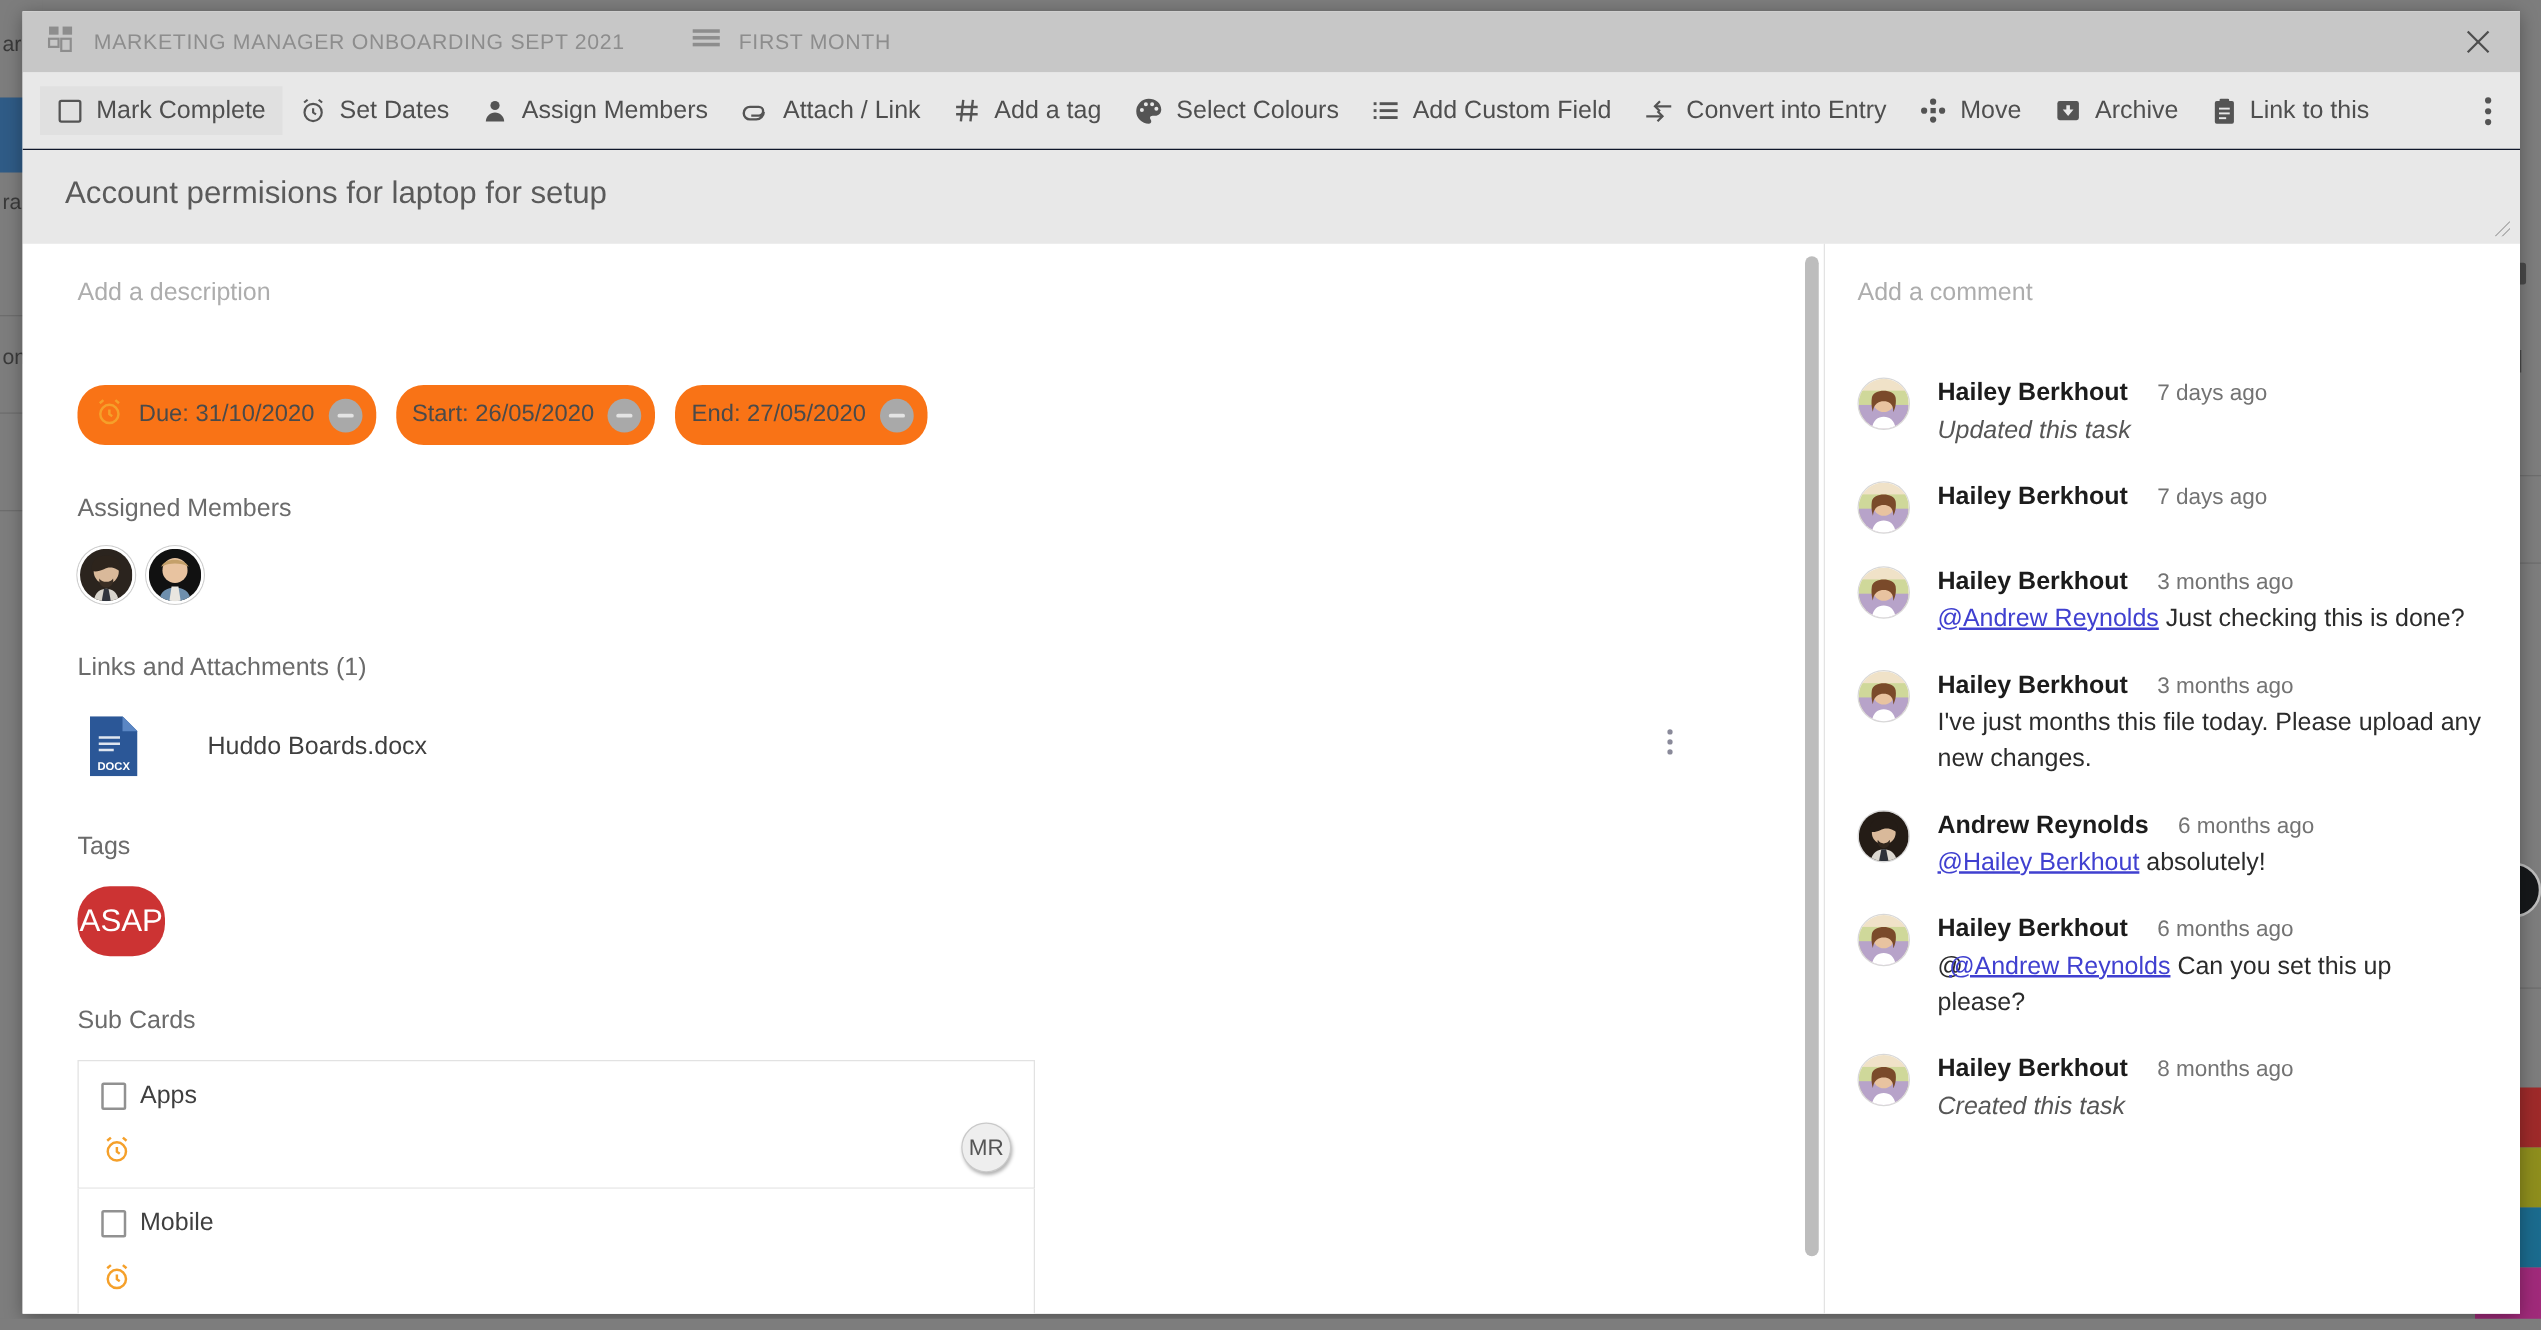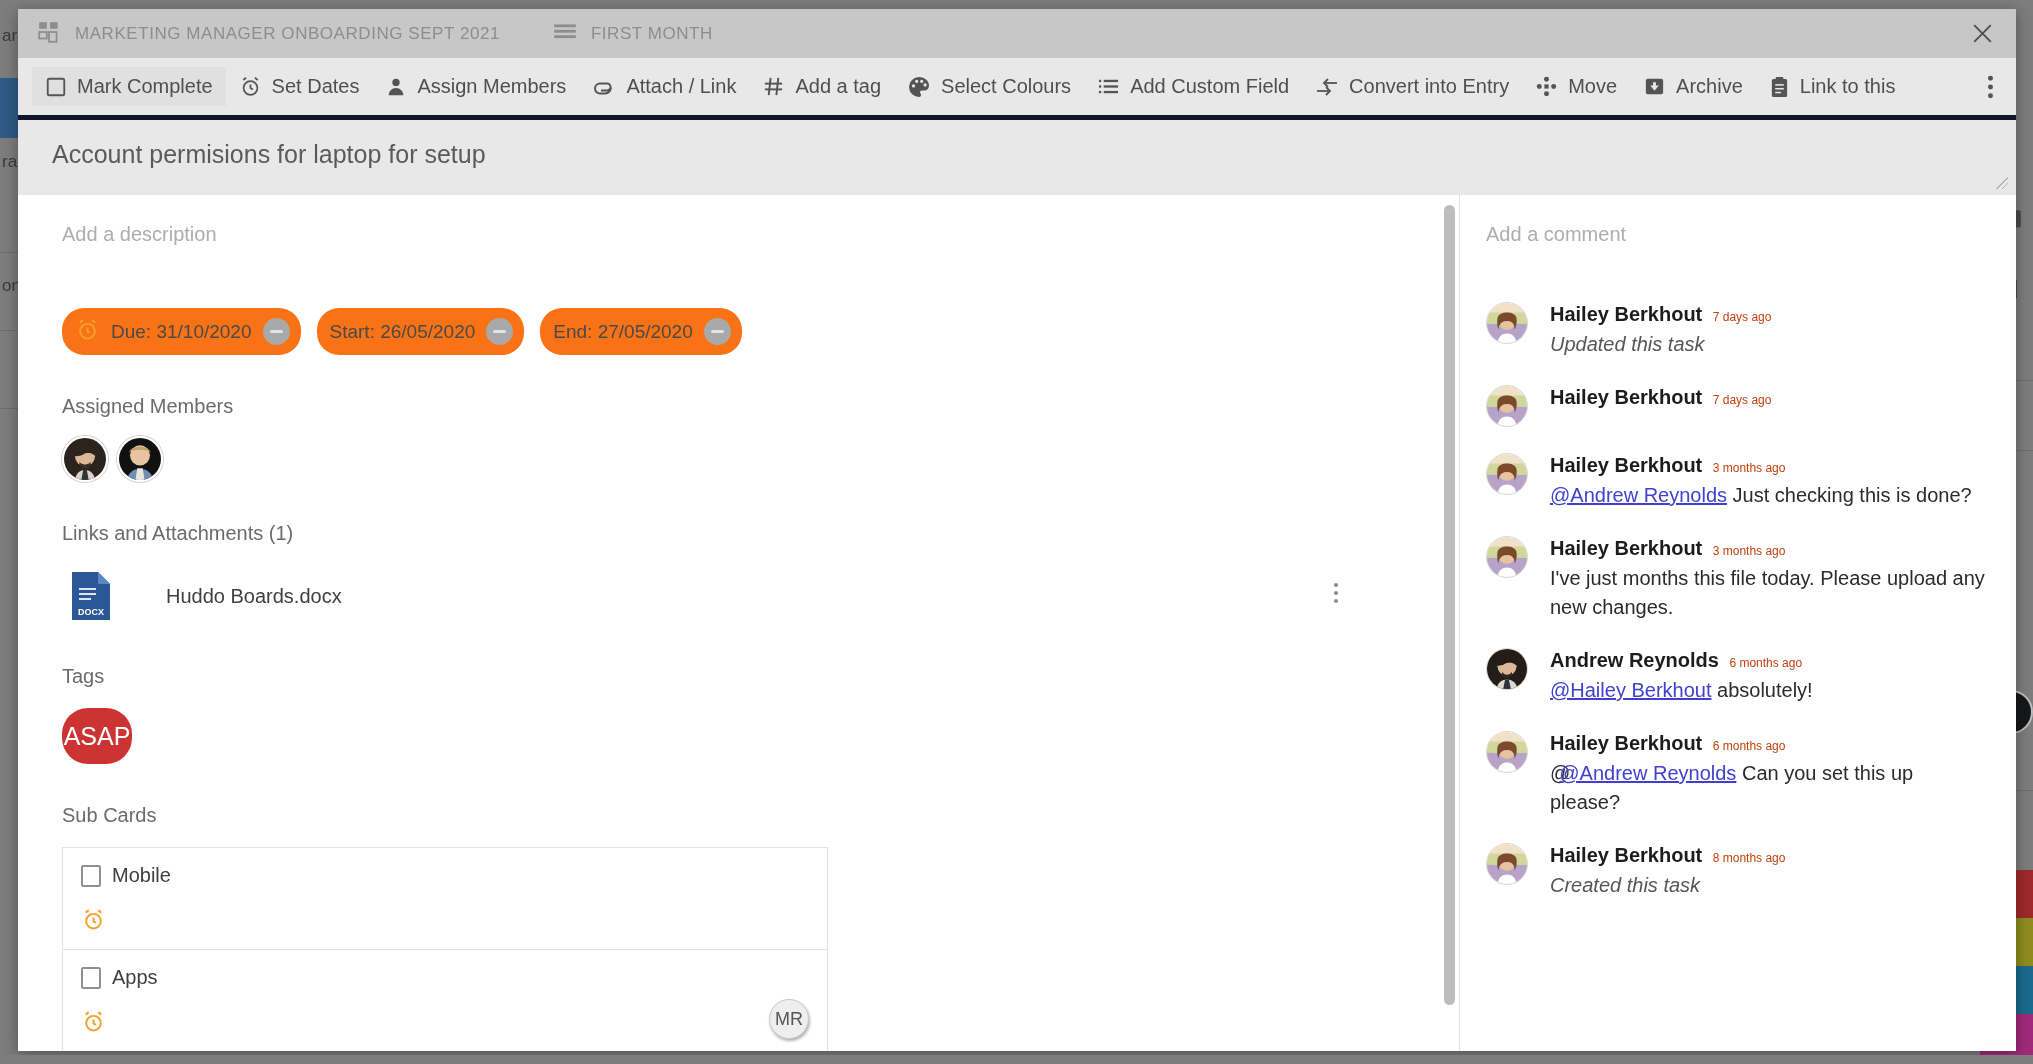--- a/index.html
+++ b/index.html
@@ -75,21 +75,21 @@
     position: absolute; right: 14px; top: 50%; transform: translateY(-50%);
     width: 40px; height: 40px; display: flex; align-items: center;
     justify-content: center; cursor: pointer; color: #4d4d4d;
   }
 
   
   .toolbar {
     height: 62px; background: #e8e8e8;
     display: flex; align-items: center; padding: 12px 14px;
     gap: 0px; position: relative; flex: none;
-    border-bottom: 5px solid #0f172a;
+    border-bottom: 1px solid #0f172a;
   }
   .tb-item {
     display: flex; align-items: center; gap: 10px;
     padding: 8px 13px; cursor: pointer; white-space: nowrap;
     color: #4f4f4f; font-size: 20px;
   }
   .tb-item:first-child { background: #e0e0e0; }
   .tb-ico { display: flex; align-items: center; justify-content: center; color: #545454; }
   .tb-more {
     position: absolute; right: 16px; top: 50%; transform: translateY(-50%);
@@ -205,21 +205,21 @@
   .comment {
     display: flex; gap: 22px; margin-bottom: 24px; align-items: flex-start;
   }
   .c-avatar {
     width: 42px; height: 42px; border-radius: 50%; flex: none; margin-top: 2px;
     border: 1px solid #d8d8d8; overflow: hidden; position: relative; cursor: pointer;
   }
   .c-body { flex: 1; min-width: 0; }
   .c-head { line-height: 1.45; }
   .c-author { font-size: 20px; font-weight: bold; color: #1c1c1c; }
-  .c-time { font-size: 12px; color: #c2410c; margin-left: 6px; }
+  .c-time { font-size: 18px; color: #737373; margin-left: 19px; }
   .c-text { font-size: 20px; color: #2b2b2b; line-height: 1.45; margin-top: 1px; }
   .c-text.italic { font-style: italic; color: #565656; }
   .mention { color: #4040d0; text-decoration: underline; cursor: pointer; }
   .comments-head { margin-bottom: 54px; }
 
   .bottom-strip {
     position: absolute; left: 0; right: 0; bottom: 0; height: 9px; background: #7d7d7d;
   }
 </style>
 </head>
@@ -508,54 +508,54 @@
           </span>
         </div>
 
         <div class="section-title">Tags</div>
 
         <div class="tag-pill">ASAP</div>
 
         <div class="section-title">Sub Cards</div>
 
         <div class="subcards">
-          <div class="subcard">
-            <div class="sc-top">
-              <span class="sc-check"></span>
-              <span class="sc-title">Mobile</span>
-            </div>
-            <div class="sc-bottom">
-              <span>
-                <svg width="25" height="25" viewBox="0 0 24 24" fill="none" stroke="#f5a02a" stroke-width="1.9">
-                  <circle cx="12" cy="13.6" r="7"></circle>
-                    <path d="M12 10.2v3.6l2.2 1.5"></path>
-                  <path d="M4.6 5.4 7.4 3"></path>
-                    <path d="M19.4 5.4 16.6 3"></path>
-                </svg>
-              </span>
-            </div>
-          </div>
-
           <div class="subcard">
             <div class="sc-top">
               <span class="sc-check"></span>
               <span class="sc-title">Apps</span>
             </div>
             <div class="sc-bottom">
               <span>
                 <svg width="25" height="25" viewBox="0 0 24 24" fill="none" stroke="#f5a02a" stroke-width="1.9">
                   <circle cx="12" cy="13.6" r="7"></circle>
                     <path d="M12 10.2v3.6l2.2 1.5"></path>
                   <path d="M4.6 5.4 7.4 3"></path>
                     <path d="M19.4 5.4 16.6 3"></path>
                 </svg>
               </span>
             </div>
             <div class="sc-avatar">MR</div>
           </div>
+
+          <div class="subcard">
+            <div class="sc-top">
+              <span class="sc-check"></span>
+              <span class="sc-title">Mobile</span>
+            </div>
+            <div class="sc-bottom">
+              <span>
+                <svg width="25" height="25" viewBox="0 0 24 24" fill="none" stroke="#f5a02a" stroke-width="1.9">
+                  <circle cx="12" cy="13.6" r="7"></circle>
+                    <path d="M12 10.2v3.6l2.2 1.5"></path>
+                  <path d="M4.6 5.4 7.4 3"></path>
+                    <path d="M19.4 5.4 16.6 3"></path>
+                </svg>
+              </span>
+            </div>
+          </div>
         </div>
 
       </div>
 
       <div class="vscroll">
         <div class="vscroll-thumb"></div>
       </div>
     </div>
 
     <div class="right-pane">

